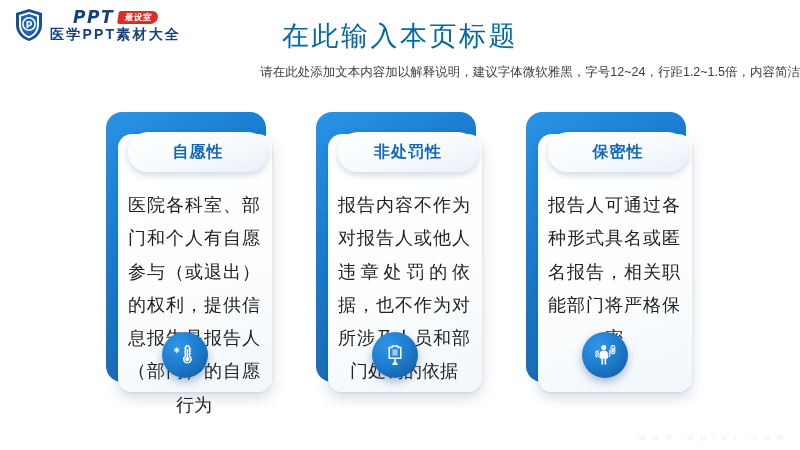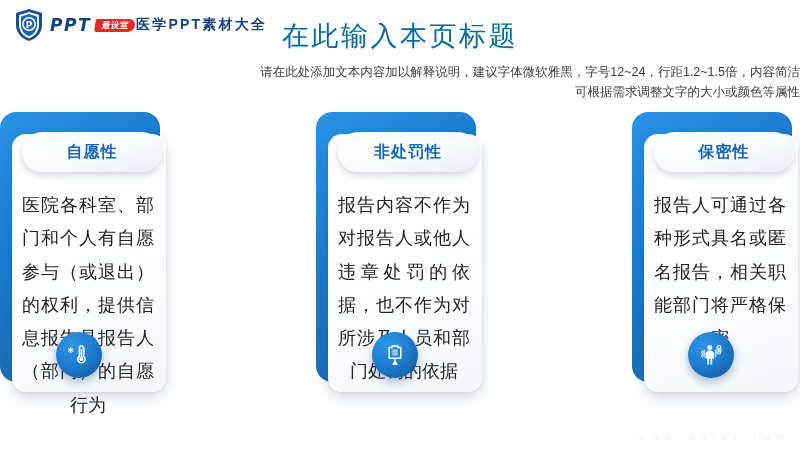--- a/index.html
+++ b/index.html
@@ -26,22 +26,23 @@
   }
   #logo .shield {
     width: 30px;
     height: 34px;
     position: relative;
     flex: none;
   }
   #logo .shield-svg { display: block; }
   #logo .wordmark {
     display: flex;
-    flex-direction: row;
+    flex-direction: column;
     gap: 1px;
+    align-items: center;
   }
   #logo .wm-top {
     display: flex;
     align-items: center;
     gap: 4px;
   }
   #logo .ppt-text {
     font-family: "DejaVu Sans", sans-serif;
     font-weight: bold;
     font-style: italic;
@@ -93,21 +94,21 @@
   }
   #subtitle .line { display: block; }
 
   
   #cards {
     position: absolute;
     top: 112px;
     left: 0;
     right: 0;
     display: flex;
-    justify-content: space-between;
+    justify-content: center;
     gap: 42px;
   }
   .card {
     position: relative;
     width: 168px;
     height: 288px;
   }
   .card .plate-tall {
     position: absolute;
     left: 0;
@@ -207,21 +208,20 @@
       <span class="badge">最设室</span>
     </span>
     <span class="wm-sub">医学PPT素材大全</span>
   </span>
 </div>
 
 <div id="title">在此输入本页标题</div>
 
 <div id="subtitle">
   <span class="line">请在此处添加文本内容加以解释说明，建议字体微软雅黑，字号12~24，行距1.2~1.5倍，内容简洁</span>
-  <span class="line">可根据需求调整文字的大小或颜色等属性</span>
 </div>
 
 <div id="cards">
 
   <div class="card">
     <div class="plate-tall"></div>
     <div class="body"></div>
     <div class="pill">
       <span class="pill-label">自愿性</span>
     </div>

